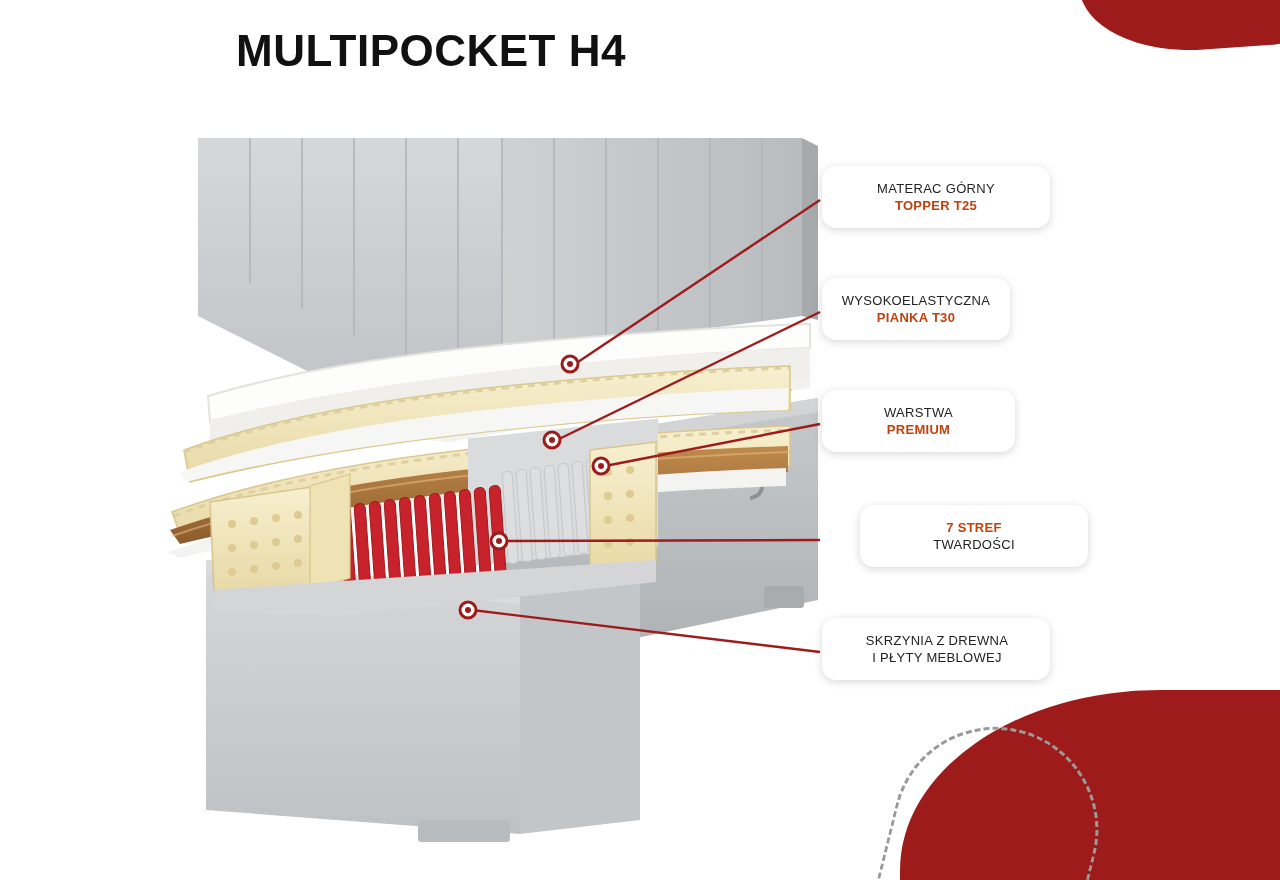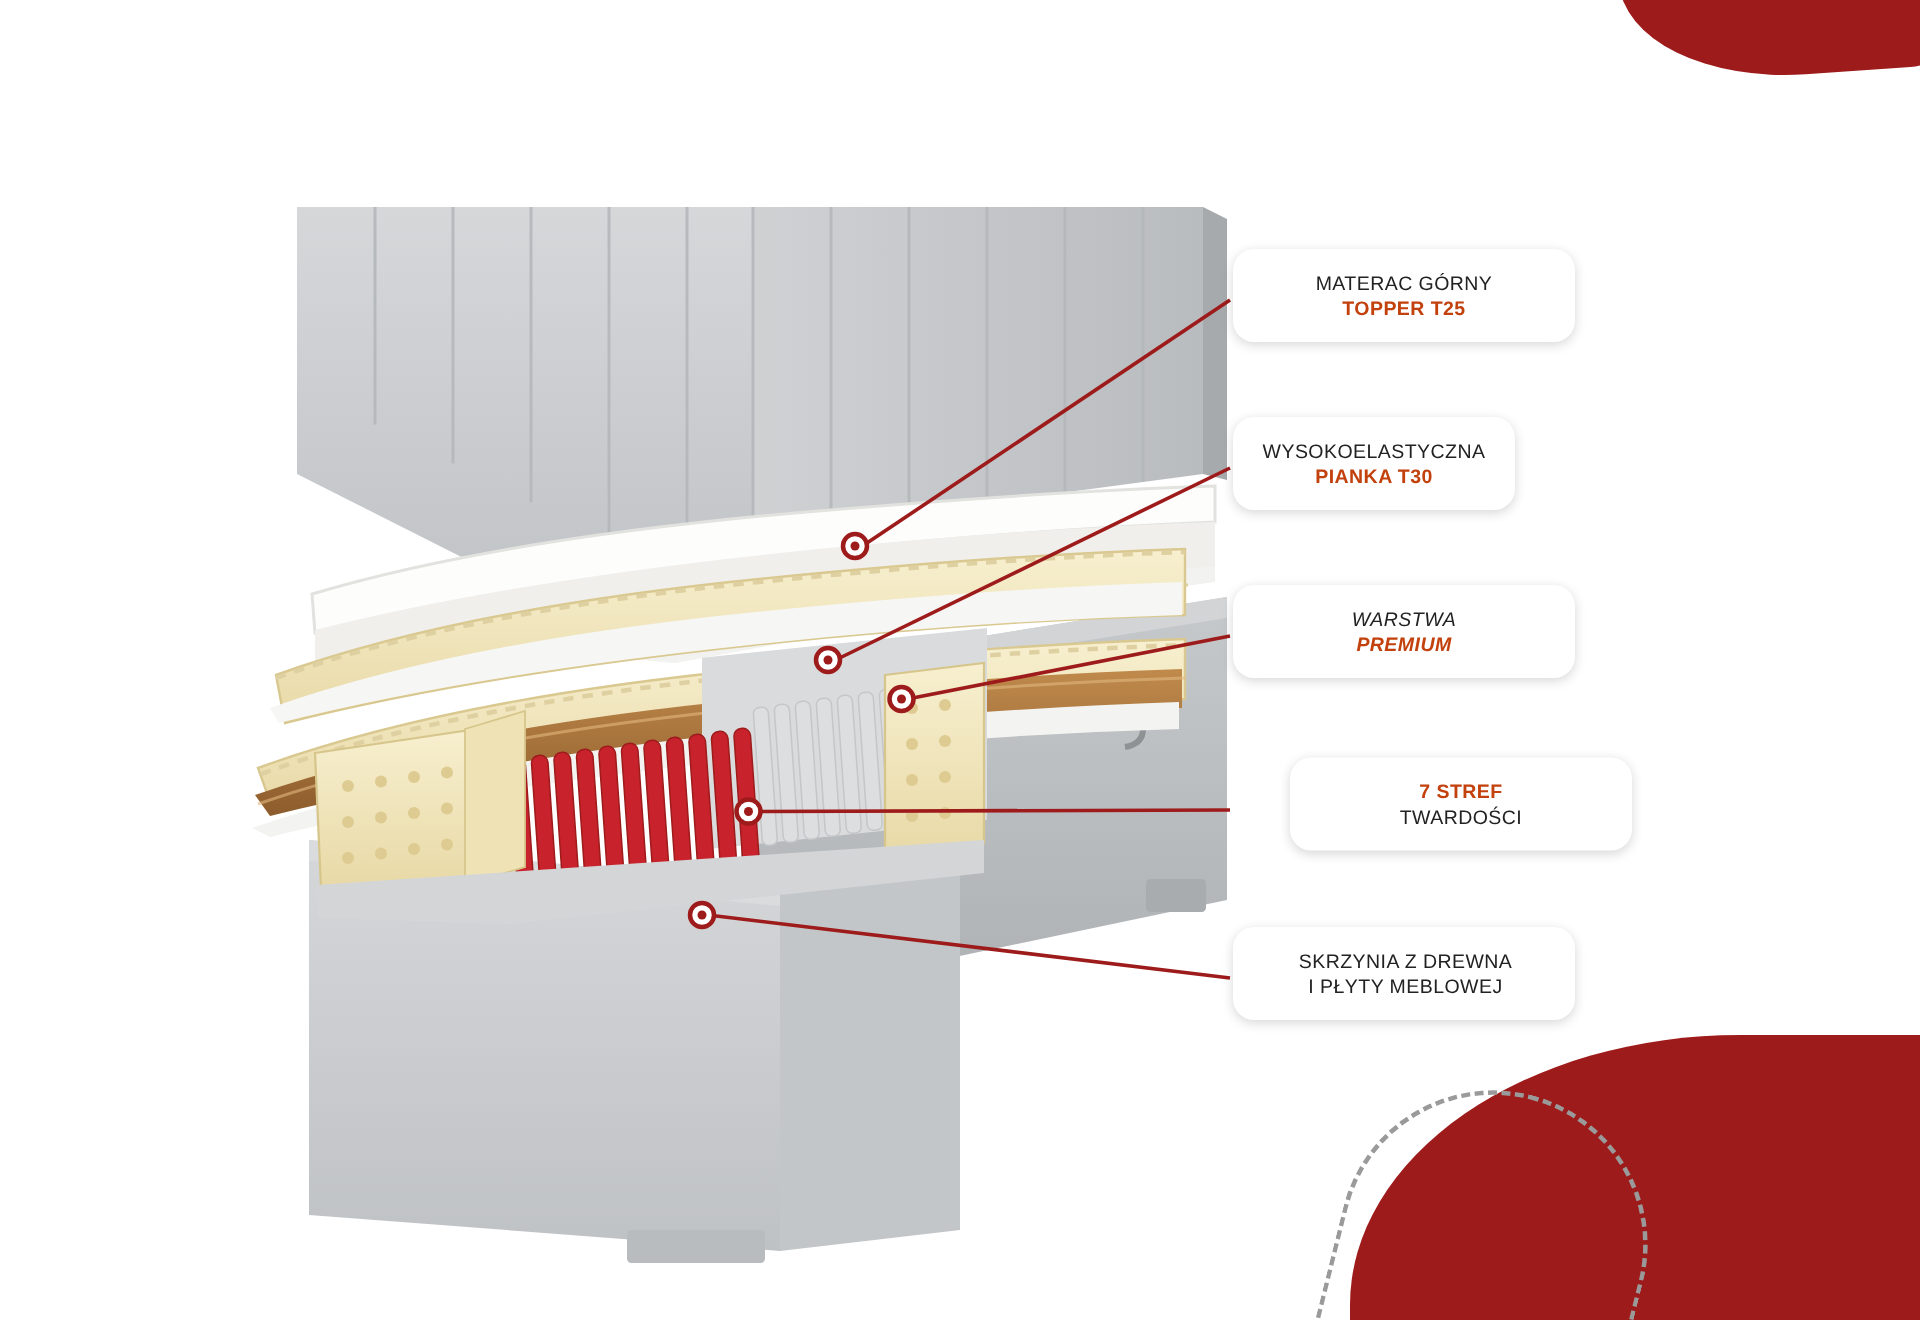--- a/index.html
+++ b/index.html
@@ -101,32 +101,33 @@
   .callout .hi {
     color: #c2410c;
     font-weight: bold;
   }
   .callout .plain {
     color: #222222;
   }
 
   #callout-0 { left: 822px; top: 166px;  width: 228px; }
   #callout-1 { left: 822px; top: 278px;  width: 188px; }
-  #callout-2 { left: 822px; top: 390px;  width: 228px; font-style: italic; }
+  #callout-2 { left: 822px; top: 390px;  width: 193px; }
   #callout-3 { left: 860px; top: 505px;  width: 228px; }
   #callout-4 { left: 822px; top: 618px;  width: 228px; padding-left: 20px; }
 </style>
 </head>
 <body>
 
 <div class="corner-top-right"></div>
 <div class="corner-bottom-right"></div>
 <div class="corner-bottom-dash"></div>
 
 <div class="title-wrap">
+  <span class="title-model">MULTIPOCKET H4</span>
 </div>
 
 <div class="illustration">
 <svg width="700" height="740" viewBox="0 0 700 740" xmlns="http://www.w3.org/2000/svg">
   <defs>
     <linearGradient id="fab1" x1="0" y1="0" x2="0" y2="1">
       <stop offset="0%" stop-color="#d5d7d9"></stop>
       <stop offset="100%" stop-color="#bfc2c5"></stop>
     </linearGradient>
     <linearGradient id="fab2" x1="0" y1="0" x2="1" y2="0">

